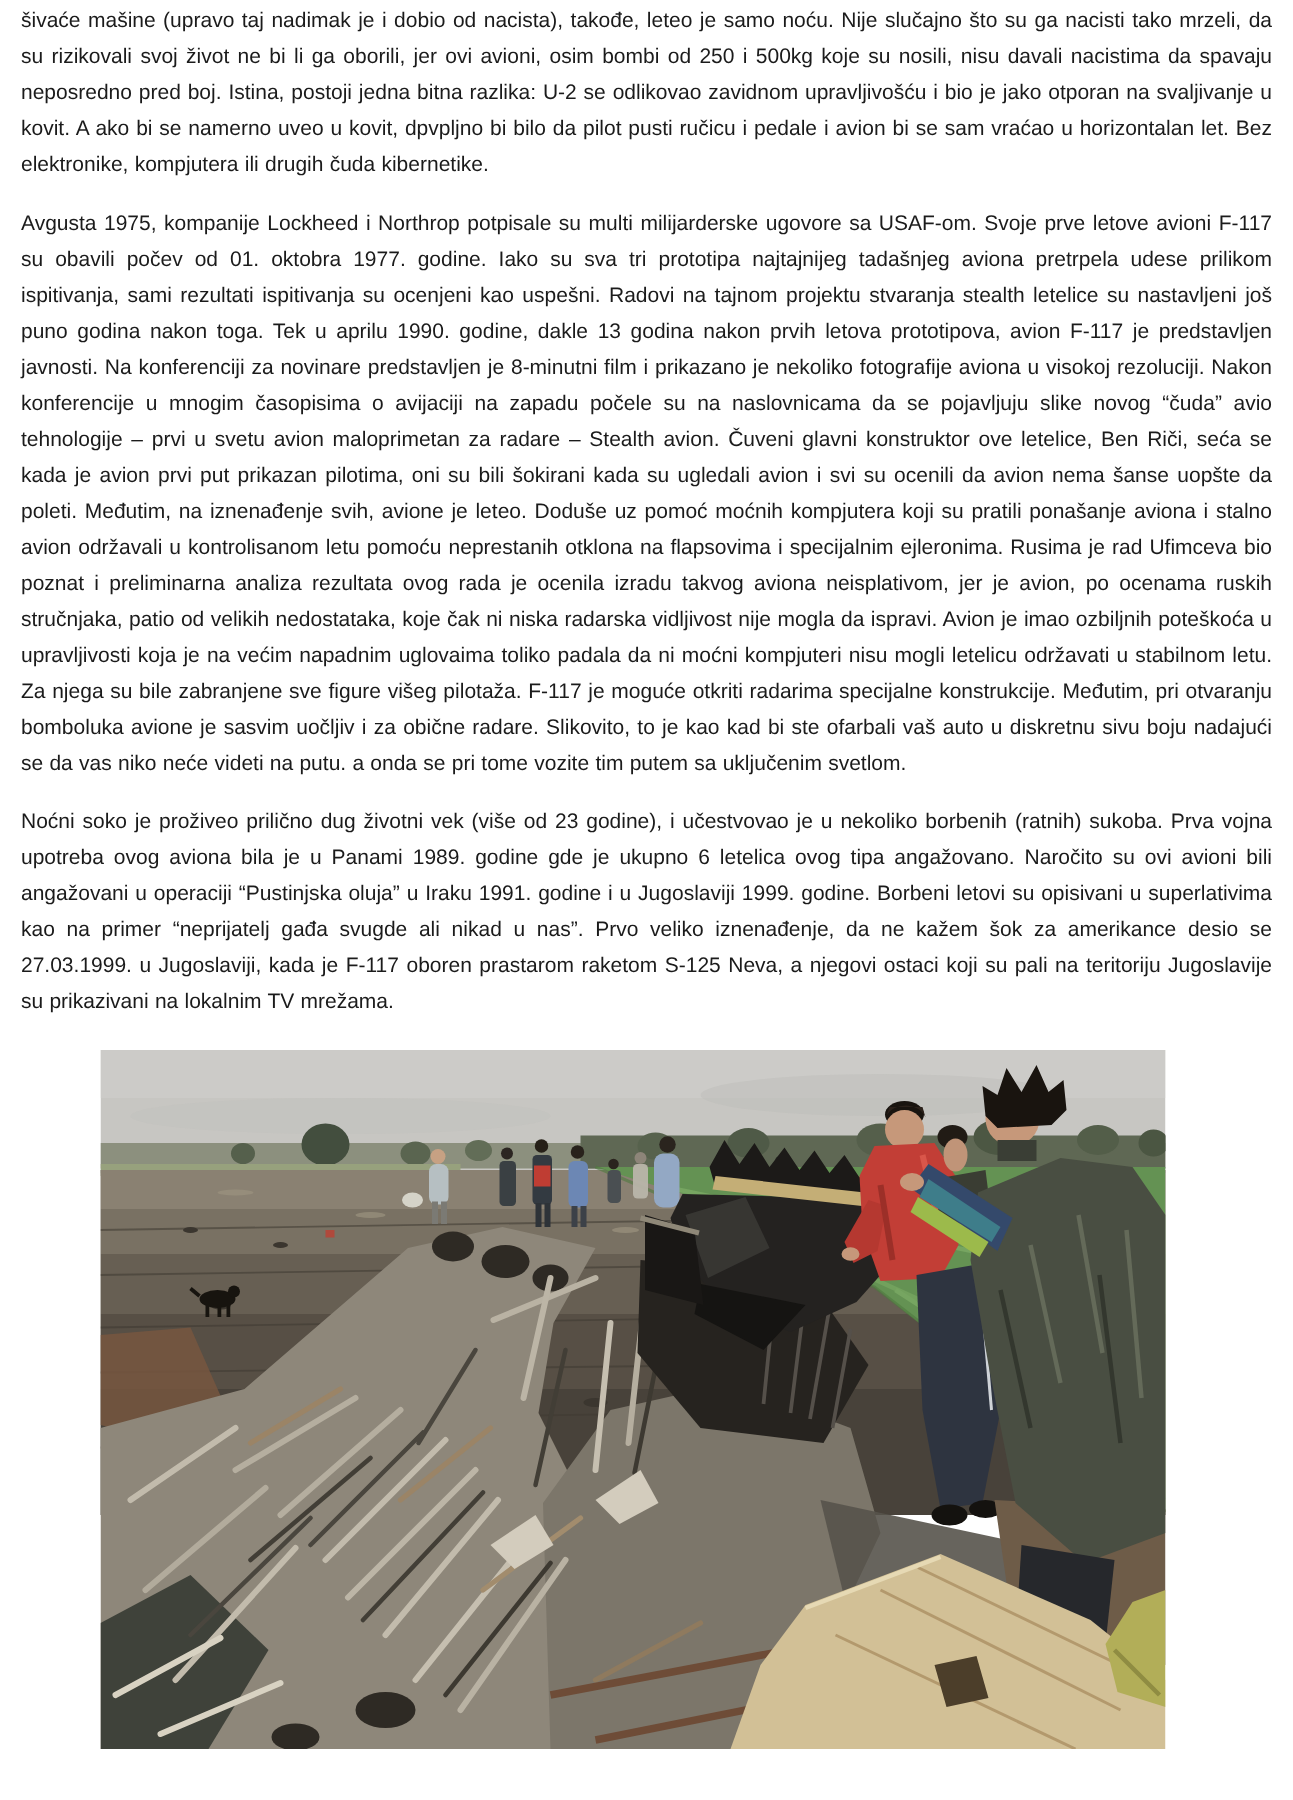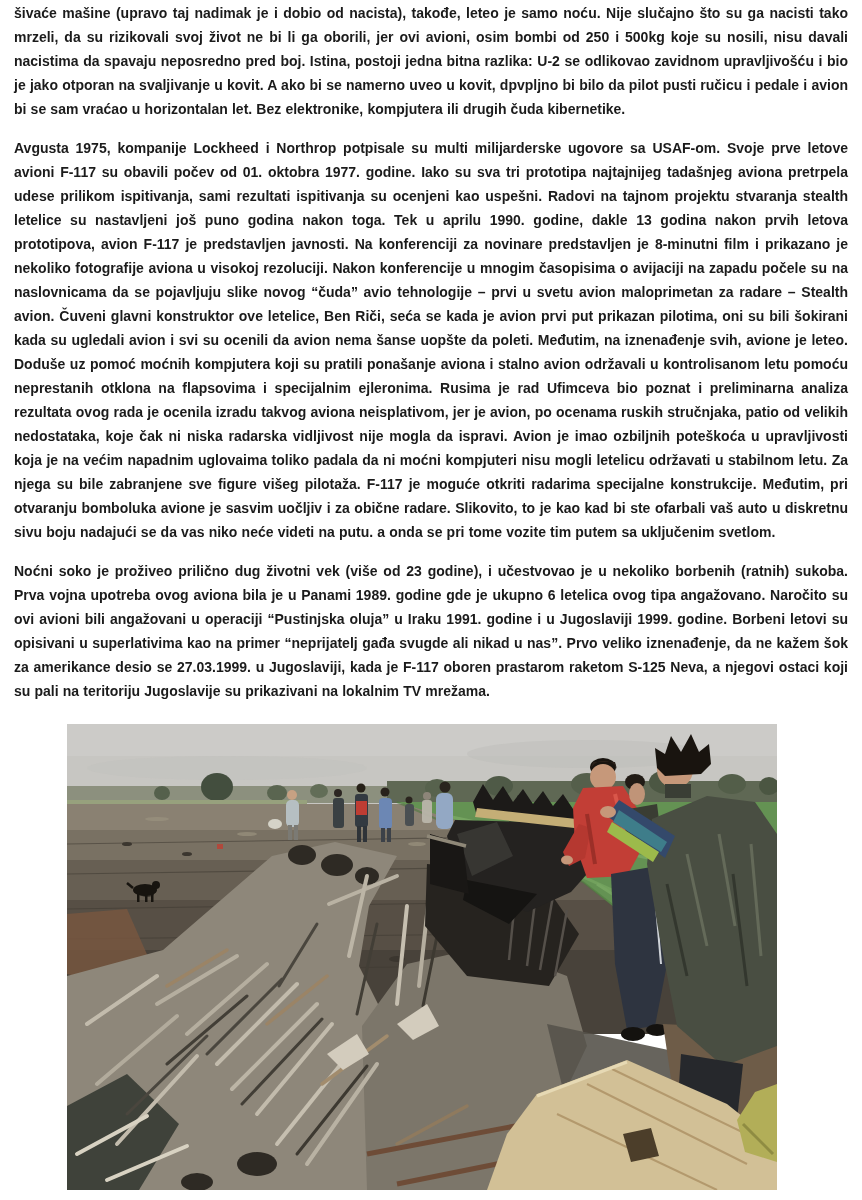--- a/index.html
+++ b/index.html
@@ -1,20 +1,20 @@
 <!DOCTYPE html>
 <html><head>
 <meta charset="utf-8">
 <style>
   html,body{margin:0;padding:0;}
   body{
     width:862px;height:1200px;background:#ffffff;overflow:hidden;
     font-family:"Liberation Sans","DejaVu Sans",sans-serif;
   }
-  .page{padding:1px 14px 0 14px;font-weight:bold;}
+  .page{padding:1px 14px 0 14px;}
   .para{
     font-size:14px;line-height:24px;text-align:justify;
     color:#1b1b1b;margin:0 0 15px 0;word-spacing:0.02em;
   }
   .para.last{margin-bottom:21px;}
   figure.photo{margin:0 0 0 53px;padding:0;width:710px;height:466px;}
   figure.photo svg{display:block;}
 </style>
 </head>
 <body>

